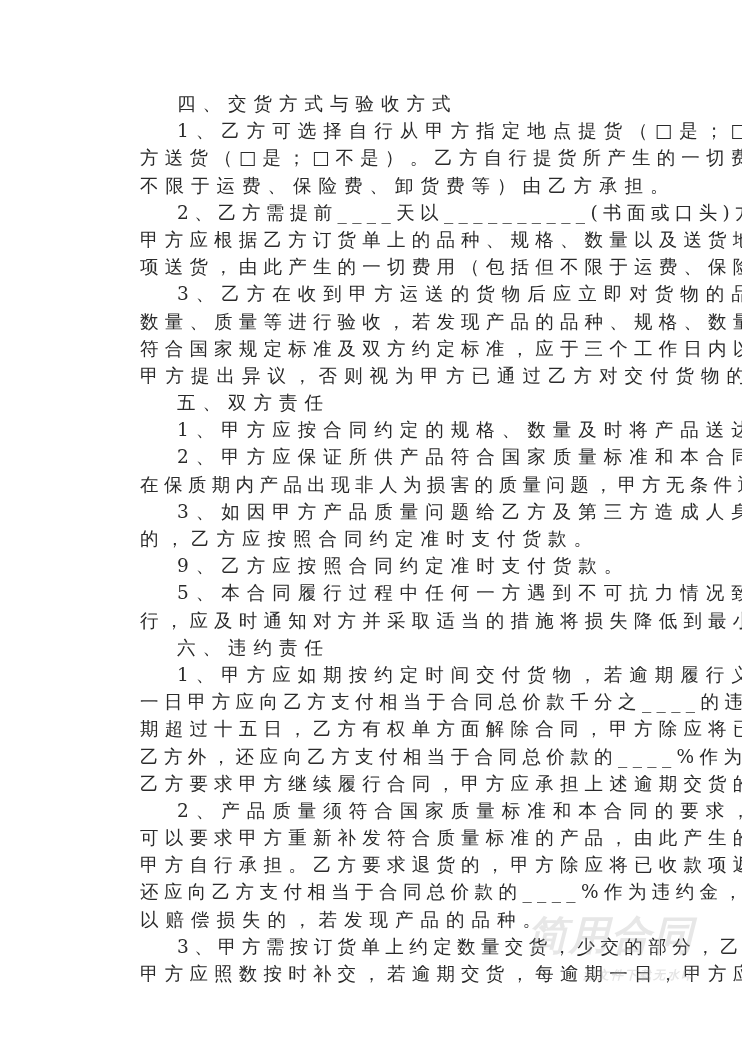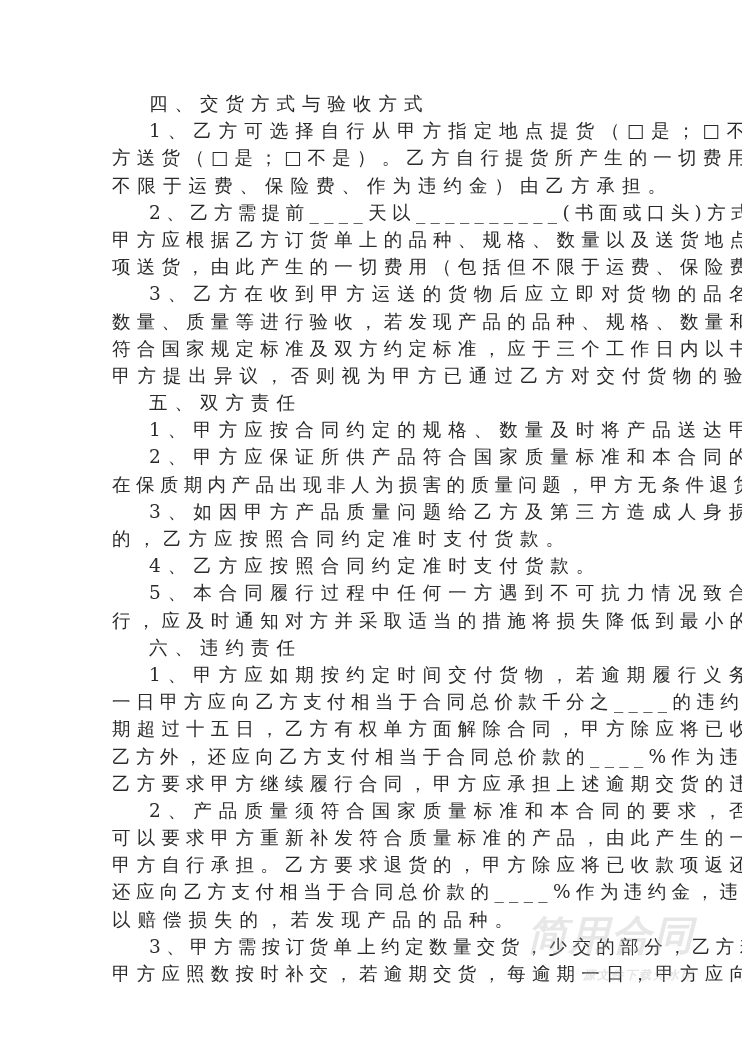--- a/index.html
+++ b/index.html
@@ -7,54 +7,55 @@
     width: 742px; height: 1049px; background: #ffffff; position: relative; overflow: hidden;
     font-family: "DejaVu Serif", "Liberation Serif", serif;
     color: #2a2a2a;
   }
   .page {
     position: absolute; left: 112px; top: 90px; width: 530px;
   }
   .line {
     height: 27.2px; line-height: 27.2px; font-size: 18.5px; white-space: nowrap;
     letter-spacing: 7px;
+    margin-left: 28px;
   }
   .line.indent { padding-left: 37px; }
   .line.tight { letter-spacing: 6.2px; }
   .line.tighter { letter-spacing: 5.4px; }
   .watermark {
     position: absolute; left: 515px; top: 912px; width: 180px; text-align: right;
     font-family: "DejaVu Sans", sans-serif; font-weight: bold; font-style: italic;
     color: rgba(170,170,170,0.28); pointer-events: none;
   }
   .wm-main { font-size: 40px; letter-spacing: 2px; line-height: 46px; }
   .wm-sub { font-size: 12px; letter-spacing: 2px; line-height: 34px; color: rgba(160,160,160,0.28); }
 </style>
 </head>
 <body>
 
 <div class="page">
   <div class="line indent">四、交货方式与验收方式</div>
   <div class="line indent">1、乙方可选择自行从甲方指定地点提货（□是；□不是）或甲</div>
   <div class="line tight">方送货（□是；□不是）。乙方自行提货所产生的一切费用（包括但</div>
-  <div class="line">不限于运费、保险费、作为违约金）由乙方承担。</div>
+  <div class="line">不限于运费、保险费、卸货费等）由乙方承担。</div>
   <div class="line indent tighter">2、乙方需提前____天以__________(书面或口头)方式向甲方订货，</div>
   <div class="line tight">甲方应根据乙方订货单上的品种、规格、数量以及送货地点等约定事</div>
   <div class="line tight">项送货，由此产生的一切费用（包括但不限于运费、保险费、卸货费</div>
   <div class="line indent">3、乙方在收到甲方运送的货物后应立即对货物的品名、规格、</div>
   <div class="line tight">数量、质量等进行验收，若发现产品的品种、规格、数量和质量等不</div>
   <div class="line tight">符合国家规定标准及双方约定标准，应于三个工作日内以书面方式向</div>
   <div class="line">甲方提出异议，否则视为甲方已通过乙方对交付货物的验收。</div>
   <div class="line indent">五、双方责任</div>
   <div class="line indent">1、甲方应按合同约定的规格、数量及时将产品送达甲方。</div>
   <div class="line indent">2、甲方应保证所供产品符合国家质量标准和本合同的要求，如</div>
   <div class="line tighter">在保质期内产品出现非人为损害的质量问题，甲方无条件退货或换货。</div>
   <div class="line indent">3、如因甲方产品质量问题给乙方及第三方造成人身损害、损失</div>
   <div class="line">的，乙方应按照合同约定准时支付货款。</div>
-  <div class="line indent">4、乙方应按照合同约定准时支付货款。</div>
+  <div class="line indent">9、乙方应按照合同约定准时支付货款。</div>
   <div class="line indent">5、本合同履行过程中任何一方遇到不可抗力情况致合同不能履</div>
   <div class="line tight">行，应及时通知对方并采取适当的措施将损失降低到最小的程度。</div>
   <div class="line indent">六、违约责任</div>
   <div class="line indent">1、甲方应如期按约定时间交付货物，若逾期履行义务，每逾期</div>
   <div class="line tighter">一日甲方应向乙方支付相当于合同总价款千分之____的违约金。若逾</div>
   <div class="line tight">期超过十五日，乙方有权单方面解除合同，甲方除应将已收款项返还</div>
   <div class="line tighter">乙方外，还应向乙方支付相当于合同总价款的____%作为违约金；若</div>
   <div class="line tight">乙方要求甲方继续履行合同，甲方应承担上述逾期交货的违约责任。</div>
   <div class="line indent">2、产品质量须符合国家质量标准和本合同的要求，否则，乙方</div>
   <div class="line tight">可以要求甲方重新补发符合质量标准的产品，由此产生的一切费用由</div>

